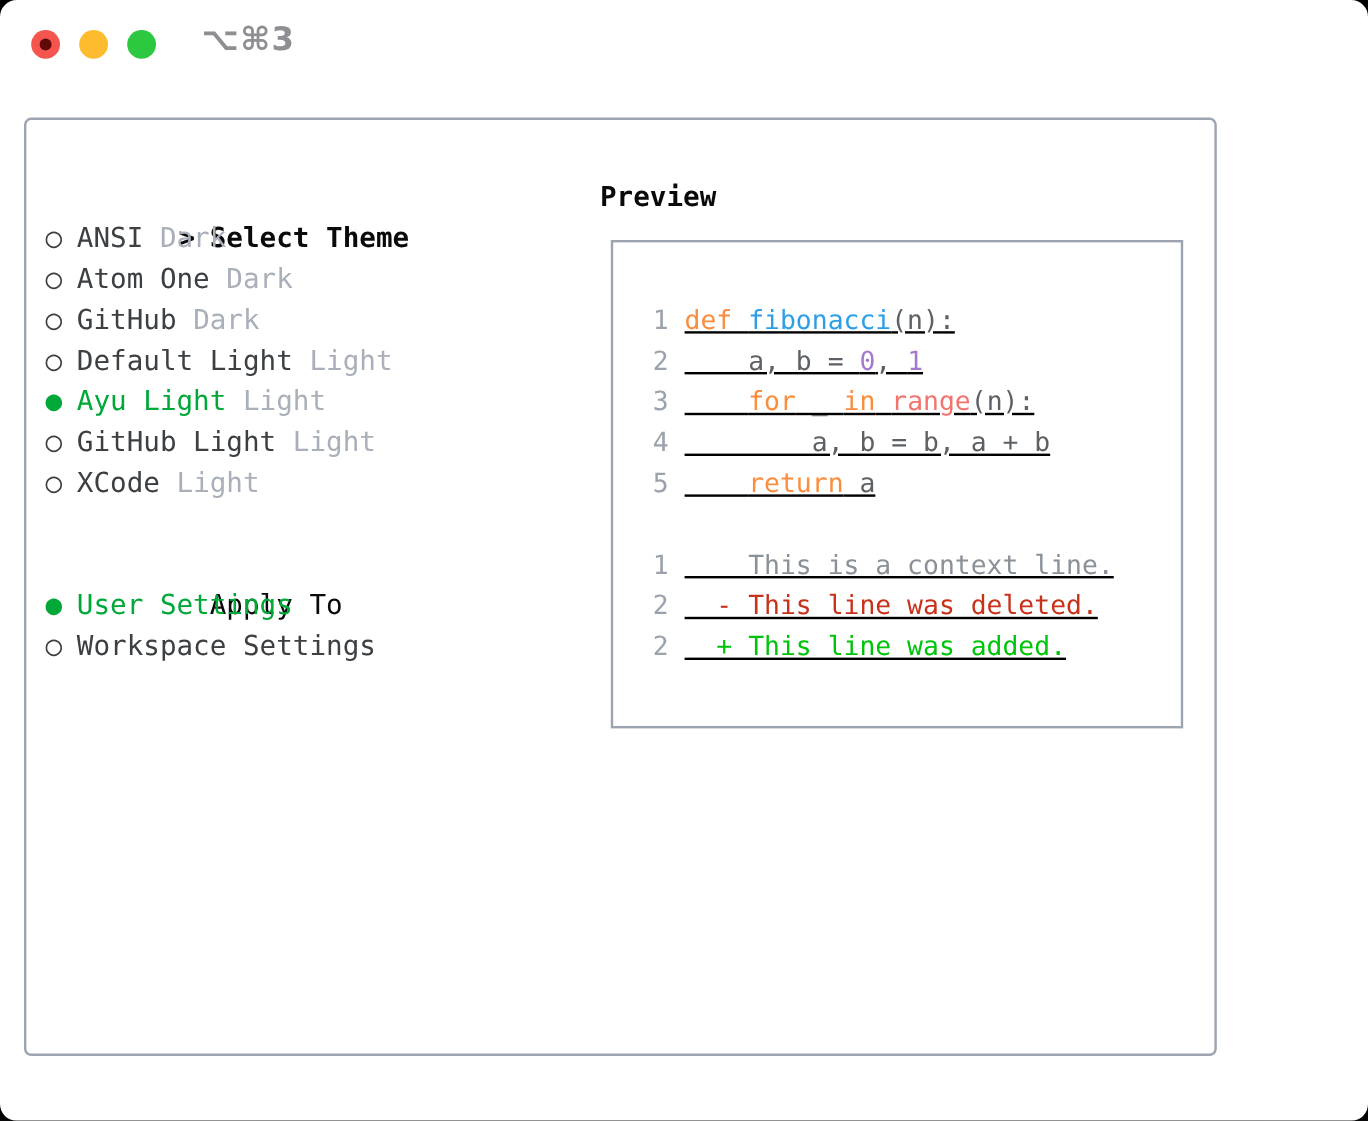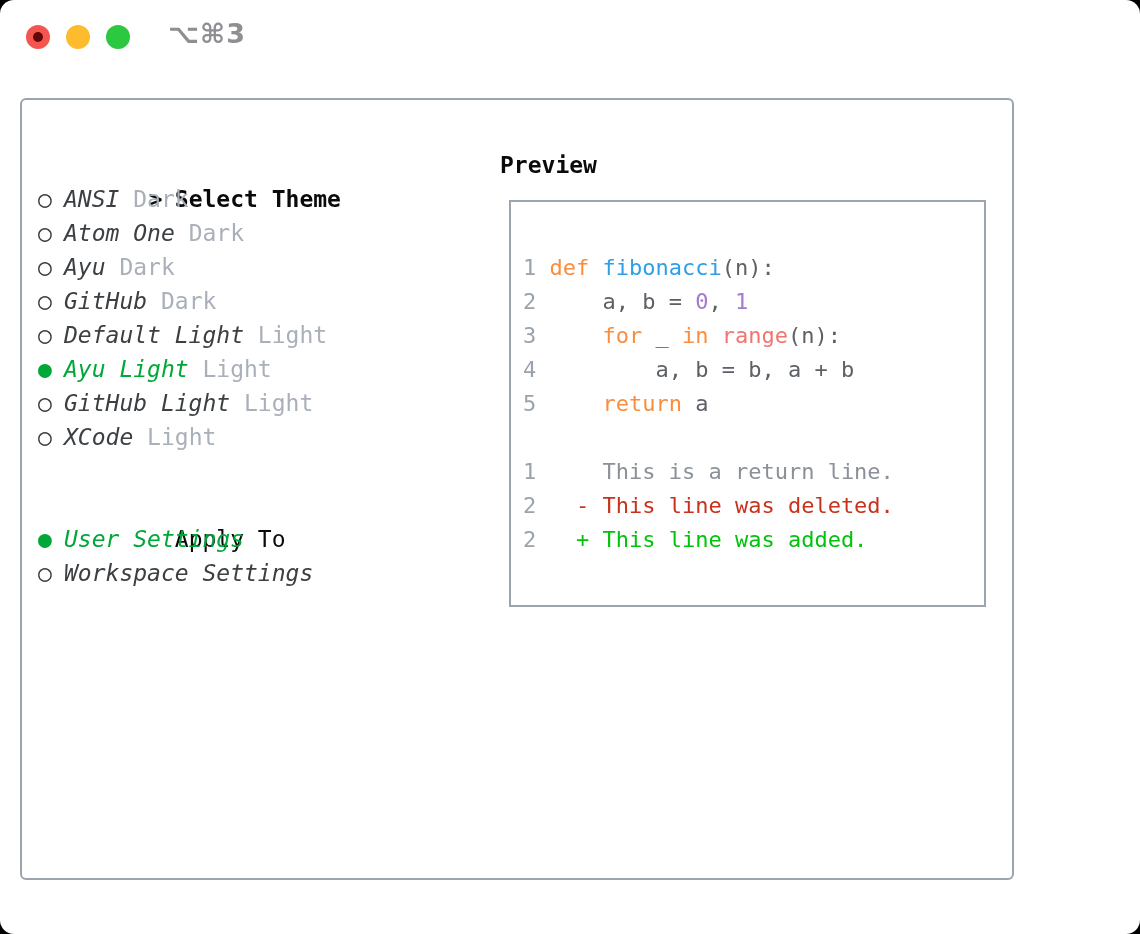--- a/index.html
+++ b/index.html
@@ -13,30 +13,30 @@
     font-weight:bold;font-size:27px;color:var(--shortcut);letter-spacing:1px;}
   .panel{position:absolute;left:20px;top:98px;width:990px;height:778px;
     border:2px solid var(--panel_border);border-radius:6px;background:#fff;}
   .left-col{position:absolute;left:16px;top:48px;font-size:23px;line-height:34px;}
   .row{white-space:pre;height:34px;}
   .mk{display:inline-block;width:26px;color:var(--item_fg);}
   .mk.sel{color:var(--ui_green);}
   .title-mk{font-weight:bold;color:var(--title_black);}
   .ttl{font-weight:bold;color:var(--title_black);}
   .apply-ttl{color:var(--title_black);}
-  .nm{color:var(--item_fg);font-style:italic;}
+  .nm{color:var(--item_fg);}
   .nm.sel{color:var(--ui_green);}
   .vr{color:var(--muted);}
   .spacer{height:34px;}
   .hint{color:var(--muted);width:404px;white-space:normal;}
   .preview-title{position:absolute;left:478px;top:48px;font-weight:bold;font-size:23px;
     line-height:34px;color:var(--title_black);text-align:right;}
   .preview-box{position:absolute;left:487px;top:100px;width:473px;height:403px;
     border:2px solid var(--panel_border);background:#fff;}
-  .code{position:absolute;left:12px;top:49px;font-size:22px;line-height:34px;}
+  .code{position:absolute;left:33px;top:49px;font-size:22px;line-height:34px;text-decoration:underline;}
   .cline{white-space:pre;height:34px;}
   .ln{display:inline-block;width:2ch;color:var(--ln);}
   .seg-fg{color:var(--fg);}   .seg-kw{color:var(--kw);}
   .seg-fn{color:var(--fn);}   .seg-call{color:var(--call);}
   .seg-num{color:var(--num);} .seg-ctx{color:var(--ctx);}
   .seg-del{color:var(--del);} .seg-add{color:var(--add);}
 </style>
 </head>
 <body>
 
@@ -53,21 +53,20 @@
   </div>
 
   <div class="panel">
     <div class="left-col">
       <div class="row">
         <span class="mk title-mk">&gt;</span><span class="ttl">Select Theme</span>
       </div>
       <div id="theme-list">
           <div class="row"><span class="mk">○</span><span class="nm">ANSI</span><span class="vr"> Dark</span></div>
           <div class="row"><span class="mk">○</span><span class="nm">Atom One</span><span class="vr"> Dark</span></div>
-          <div class="row"><span class="mk">○</span><span class="nm">Ayu</span><span class="vr"> Dark</span></div>
           <div class="row"><span class="mk">○</span><span class="nm">GitHub</span><span class="vr"> Dark</span></div>
           <div class="row"><span class="mk">○</span><span class="nm">Default Light</span><span class="vr"> Light</span></div>
           <div class="row"><span class="mk sel">●</span><span class="nm sel">Ayu Light</span><span class="vr"> Light</span></div>
           <div class="row"><span class="mk">○</span><span class="nm">GitHub Light</span><span class="vr"> Light</span></div>
           <div class="row"><span class="mk">○</span><span class="nm">XCode</span><span class="vr"> Light</span></div>
         </div>
       <div class="spacer"></div>
       <div class="row">
         <span class="mk"></span><span class="apply-ttl">Apply To</span>
       </div>
@@ -80,19 +79,19 @@
 
     <div class="preview-title">Preview</div>
     <div class="preview-box">
       <div class="code" id="code">
           <div class="cline"><span class="ln">1</span><span class="seg-kw">def </span><span class="seg-fn">fibonacci</span><span class="seg-fg">(n):</span></div>
           <div class="cline"><span class="ln">2</span><span class="seg-fg">    a, b = </span><span class="seg-num">0</span><span class="seg-fg">, </span><span class="seg-num">1</span></div>
           <div class="cline"><span class="ln">3</span><span class="seg-fg">    </span><span class="seg-kw">for</span><span class="seg-fg"> _ </span><span class="seg-kw">in</span><span class="seg-fg"> </span><span class="seg-call">range</span><span class="seg-fg">(n):</span></div>
           <div class="cline"><span class="ln">4</span><span class="seg-fg">        a, b = b, a + b</span></div>
           <div class="cline"><span class="ln">5</span><span class="seg-fg">    </span><span class="seg-kw">return</span><span class="seg-fg"> a</span></div>
           <div class="cline"></div>
-          <div class="cline"><span class="ln">1</span><span class="seg-ctx">    This is a return line.</span></div>
+          <div class="cline"><span class="ln">1</span><span class="seg-ctx">    This is a context line.</span></div>
           <div class="cline"><span class="ln">2</span><span class="seg-del">  - This line was deleted.</span></div>
           <div class="cline"><span class="ln">2</span><span class="seg-add">  + This line was added.</span></div>
         </div>
     </div>
   </div>
 </div>
 
 </body></html>

